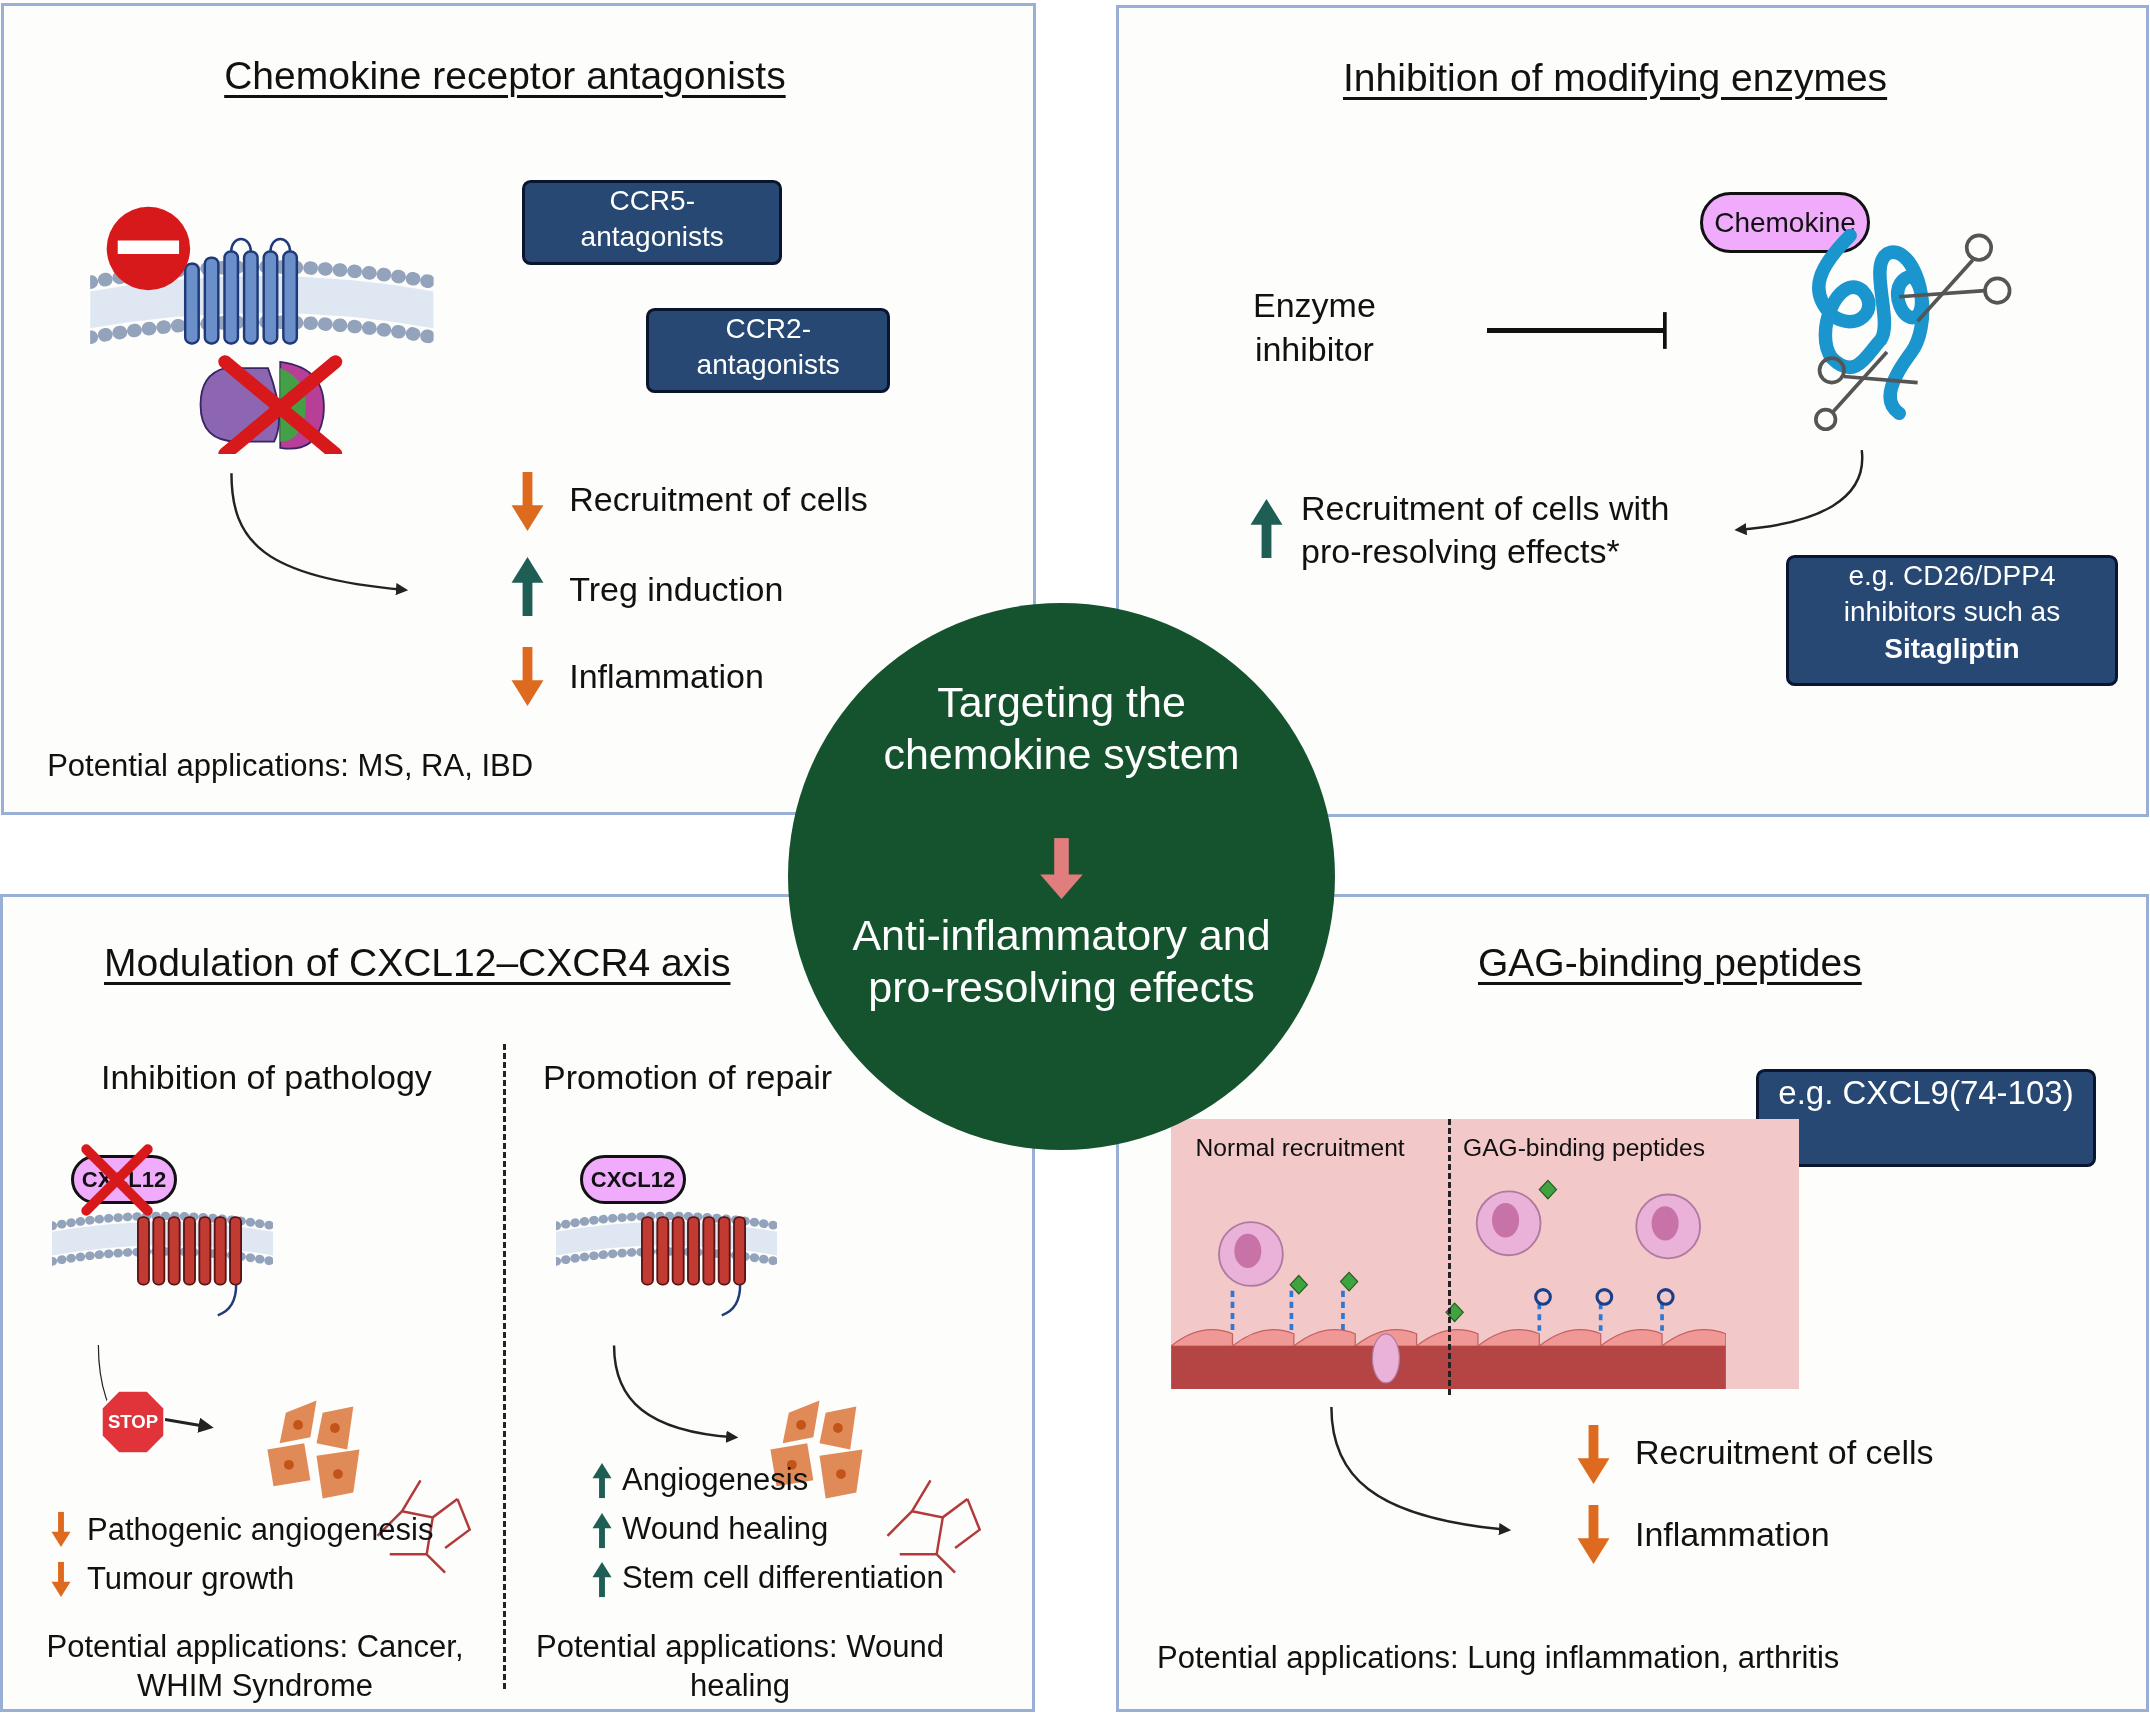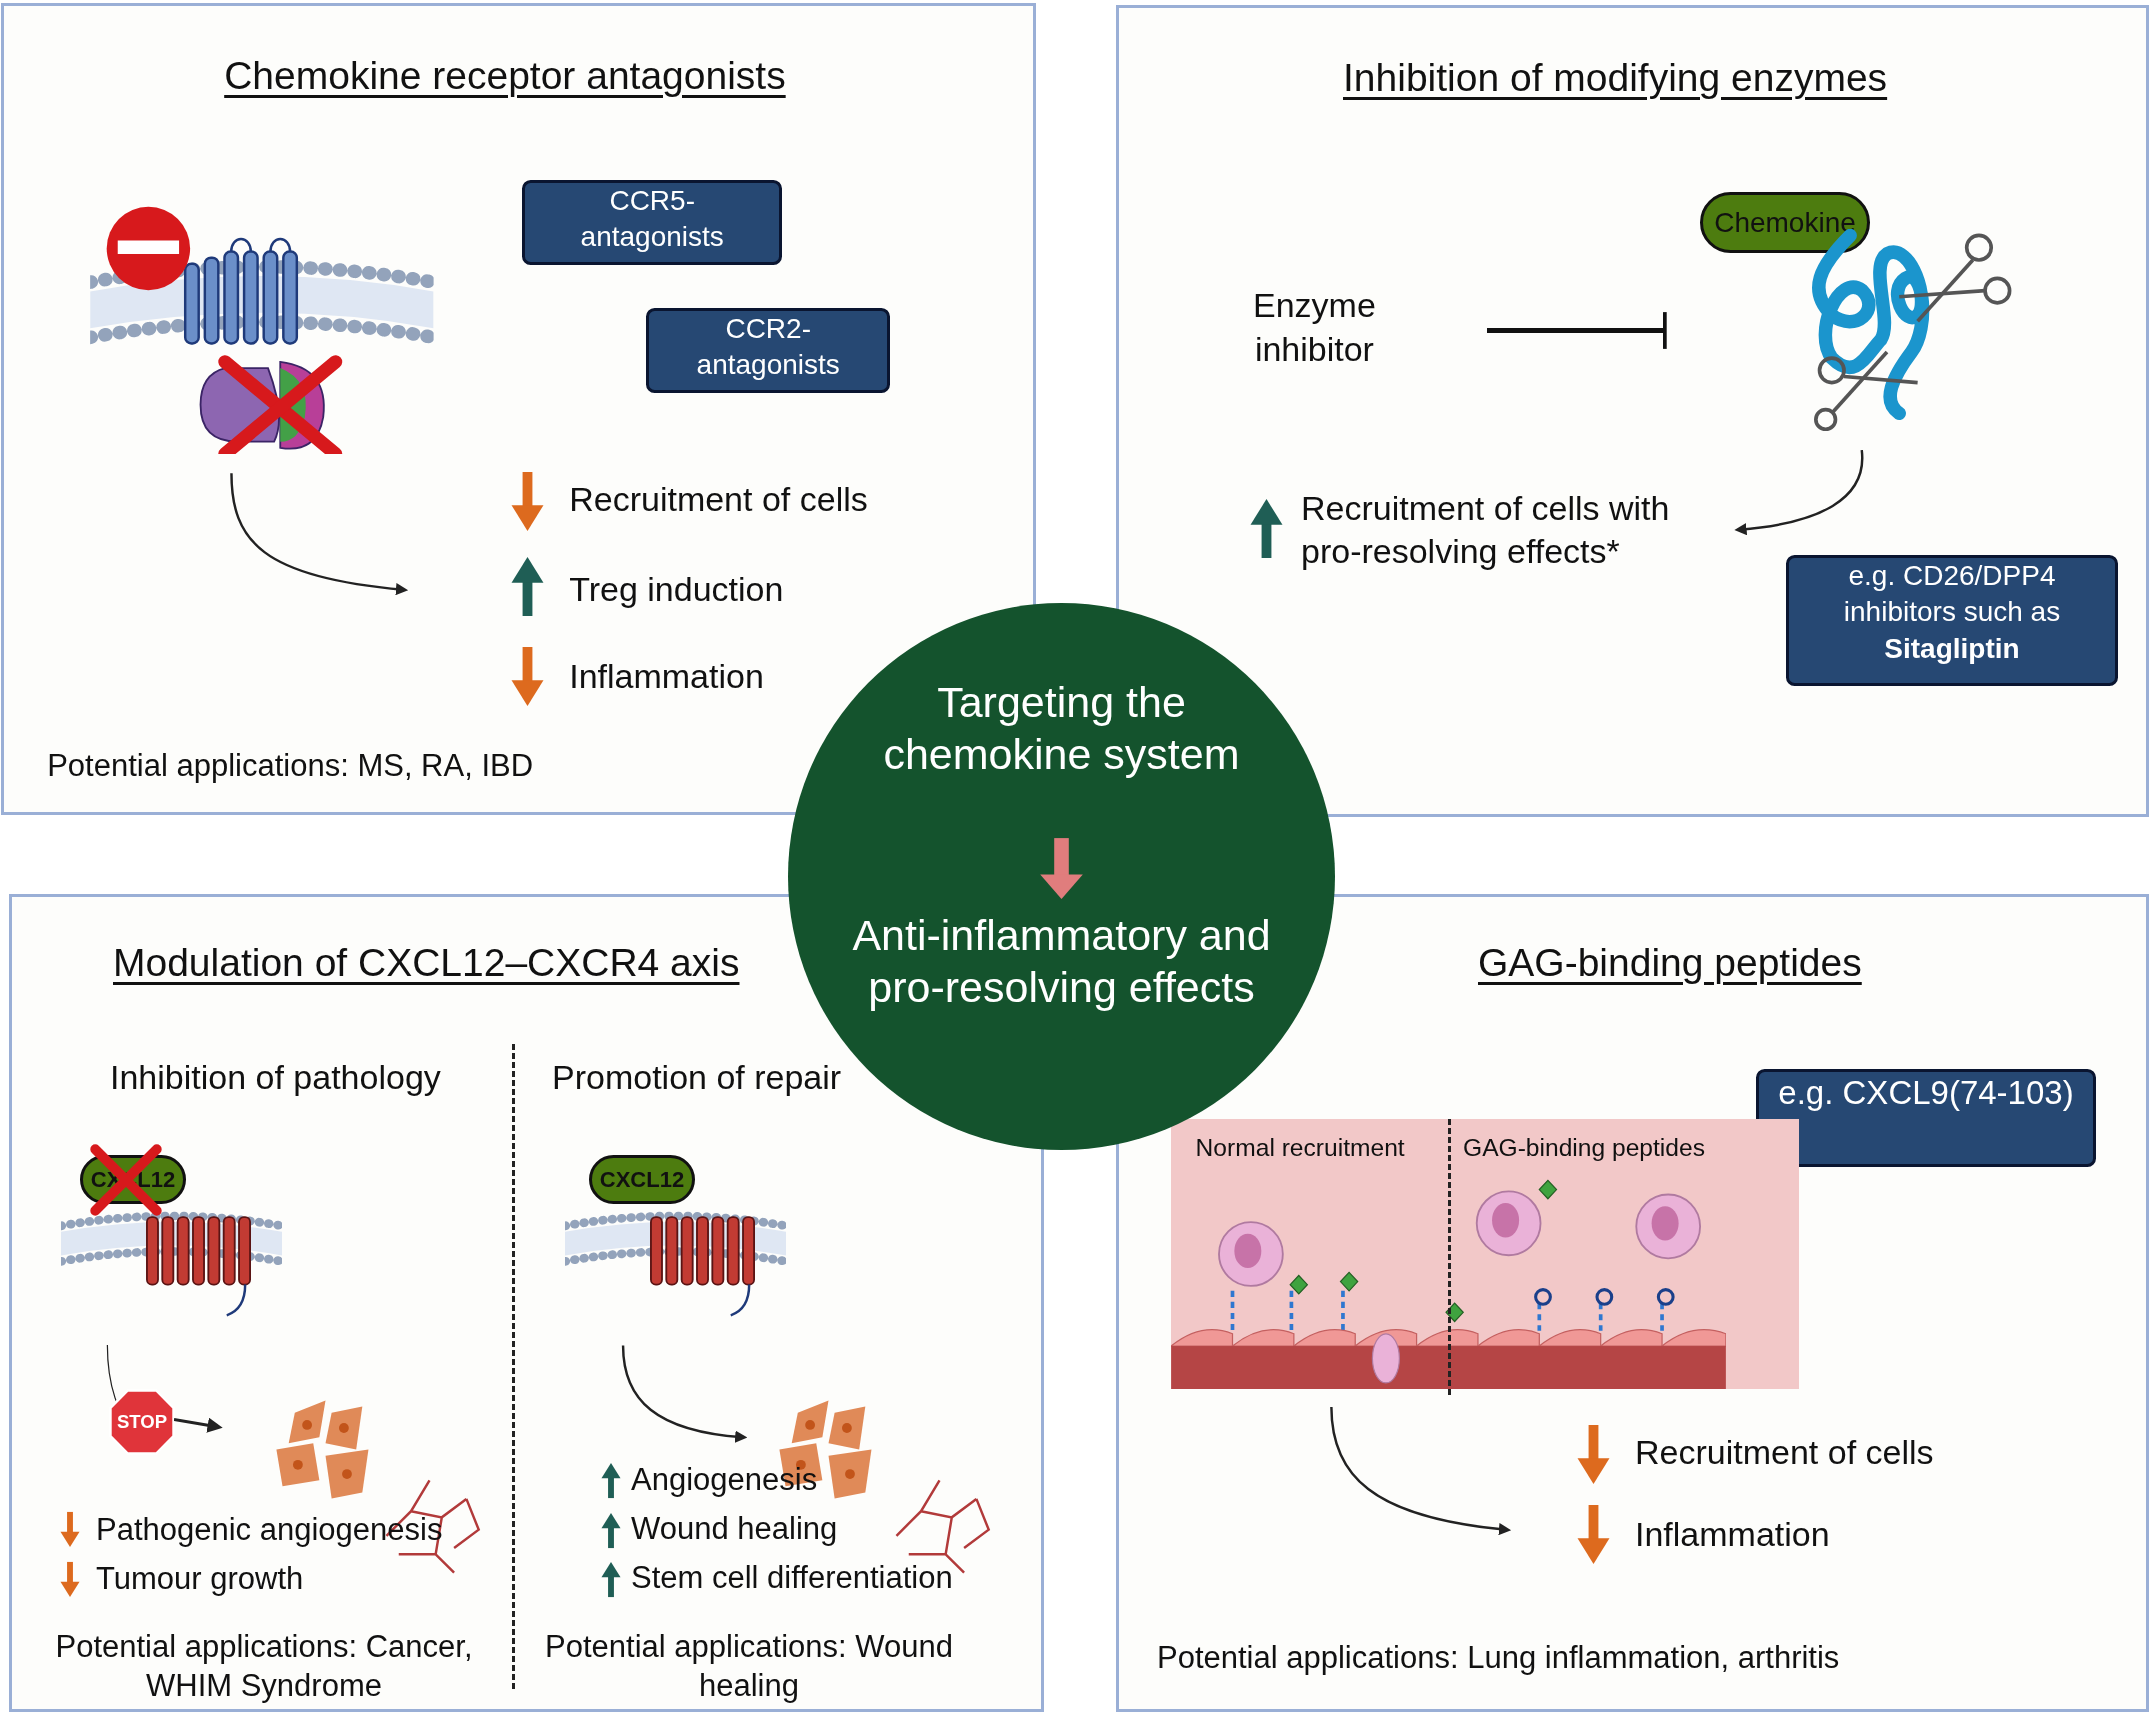--- a/index.html
+++ b/index.html
@@ -8,38 +8,38 @@
     background: #ffffff;
     font-family: "Liberation Sans", "DejaVu Sans", sans-serif;
     color: #111;
   }
   .panel {
     position: absolute; background: #fdfdfb;
     border: 3.7px solid #9aafd6; box-sizing: border-box;
   }
   #p-tl { left: 1.2px; top: 2.5px; width: 1035px; height: 812px; }
   #p-tr { left: 1116px; top: 5px; width: 1033px; height: 812px; }
-  #p-bl { left: 9px; top: 894px; width: 1035px; height: 818px; text-decoration: underline; }
+  #p-bl { left: 0; top: 894px; width: 1035px; height: 818px; text-decoration: underline; }
   #p-br { left: 1116px; top: 894px; width: 1033px; height: 818px; }
 
   .abs { position: absolute; }
   .title {
     position: absolute; font-size: 39px; text-decoration: underline;
     text-decoration-thickness: 3.1px; text-underline-offset: 6.1px; white-space: nowrap;
   }
   .txt { position: absolute; font-size: 34px; white-space: nowrap; line-height: 1.15; }
   .txt-sm { position: absolute; font-size: 31px; white-space: nowrap; line-height: 1.25; }
   .navybox {
     position: absolute; background: #264873; color: #fff;
     border: 3.7px solid #0a1530; border-radius: 8.6px; box-sizing: border-box;
     display: flex; align-items: flex-start; justify-content: center; text-align: center;
     font-size: 28px; line-height: 1.3;
   }
   .pill {
-    position: absolute; background: #4d7c0f; border: 3.1px solid #111; border-radius: 37px;
+    position: absolute; background: #f0abfc; border: 3.1px solid #111; border-radius: 37px;
     box-sizing: border-box; display: flex; align-items: center; justify-content: center;
     font-size: 28px;
   }
   .arrow-down, .arrow-up { position: absolute; width: 37px; height: 59px; }
   .center-circle {
     position: absolute; left: 788px; top: 603px; width: 547px; height: 547px;
     border-radius: 50%; background: #14532d; color: #fff; text-align: center;
   }
   .cc-text { position: absolute; left: 0; right: 0; font-size: 43px; line-height: 1.2; }
   .dash-v { position: absolute; border-left: 3.7px dashed #222; }

